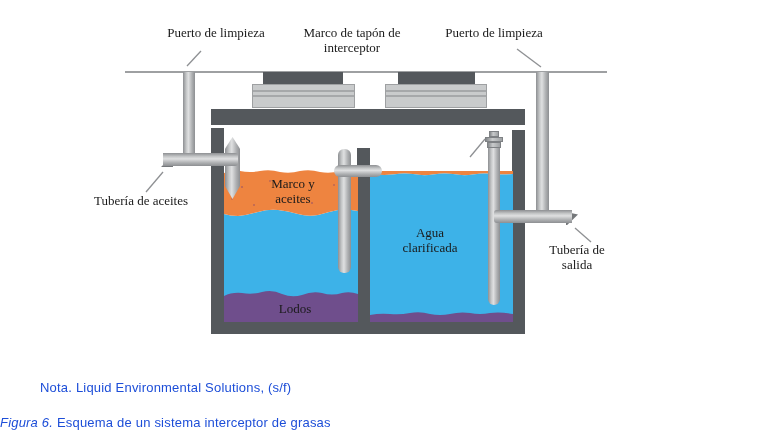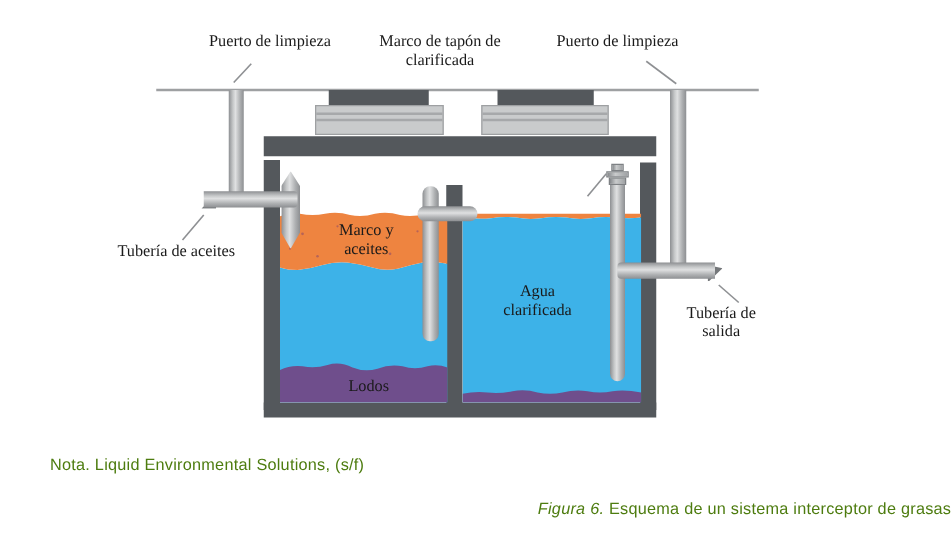--- a/index.html
+++ b/index.html
@@ -13,22 +13,22 @@
   .pv{background:linear-gradient(to right,#8D8F92 0%,#C6C8C9 28%,#DFE0E1 45%,#AEB0B2 75%,#8D8F92 100%);}
   .ph{background:linear-gradient(to bottom,#8D8F92 0%,#C6C8C9 28%,#DFE0E1 45%,#AEB0B2 75%,#8D8F92 100%);}
   .tip{background:#75787B;}
   
   .mh-base{background:#C9CBCC;border:1px solid #9EA0A2;box-sizing:border-box;}
   .mh-line{position:absolute;left:0;right:0;height:2px;background:#A6A8AA;}
   .capgrey{background:linear-gradient(to right,#85888B,#C9CBCC 40%,#9EA1A3);border:1px solid #7E8184;box-sizing:border-box;}
   
   .dlabel{position:absolute;color:#1A1A1A;font-size:13px;line-height:1.12;text-align:center;white-space:pre-line;}
   .caption{position:absolute;font-family:"Liberation Sans", sans-serif;font-size:13px;
-           color:#4d7c0f;letter-spacing:.2px;}
-  .fig-center{left:0;width:761px;text-align:right;}
+           color:#1d4ed8;letter-spacing:.2px;margin-top:16px;}
+  .fig-center{left:0;width:761px;text-align:left;}
   .it{font-style:italic;}
   svg{position:absolute;display:block;}
 </style>
 </head>
 <body>
 
 <div class="stage">
 
   <div class="abs ground" style="left:125px;top:71px;width:482px;height:2px;"></div>
 
@@ -95,21 +95,21 @@
       <line x1="201" y1="51" x2="187" y2="66"></line>
       <line x1="517" y1="49" x2="541" y2="67"></line>
       <line x1="163" y1="172" x2="146" y2="192"></line>
       <line x1="470" y1="157" x2="485" y2="139"></line>
       <line x1="575" y1="228" x2="591" y2="242"></line>
     </g>
   </svg>
 
   <div class="dlabel" style="left:156px;top:26px;width:120px;">Puerto de limpieza</div>
   <div class="dlabel" style="left:292px;top:26px;width:120px;">Marco de tapón de
-clarificada</div>
+interceptor</div>
   <div class="dlabel" style="left:434px;top:26px;width:120px;">Puerto de limpieza</div>
   <div class="dlabel" style="left:81px;top:194px;width:120px;">Tubería de aceites</div>
   <div class="dlabel" style="left:243px;top:177px;width:100px;">Marco y
 aceites</div>
   <div class="dlabel" style="left:380px;top:226px;width:100px;">Agua
 clarificada</div>
   <div class="dlabel" style="left:255px;top:302px;width:80px;">Lodos</div>
   <div class="dlabel" style="left:527px;top:243px;width:100px;">Tubería de
 salida</div>
 

